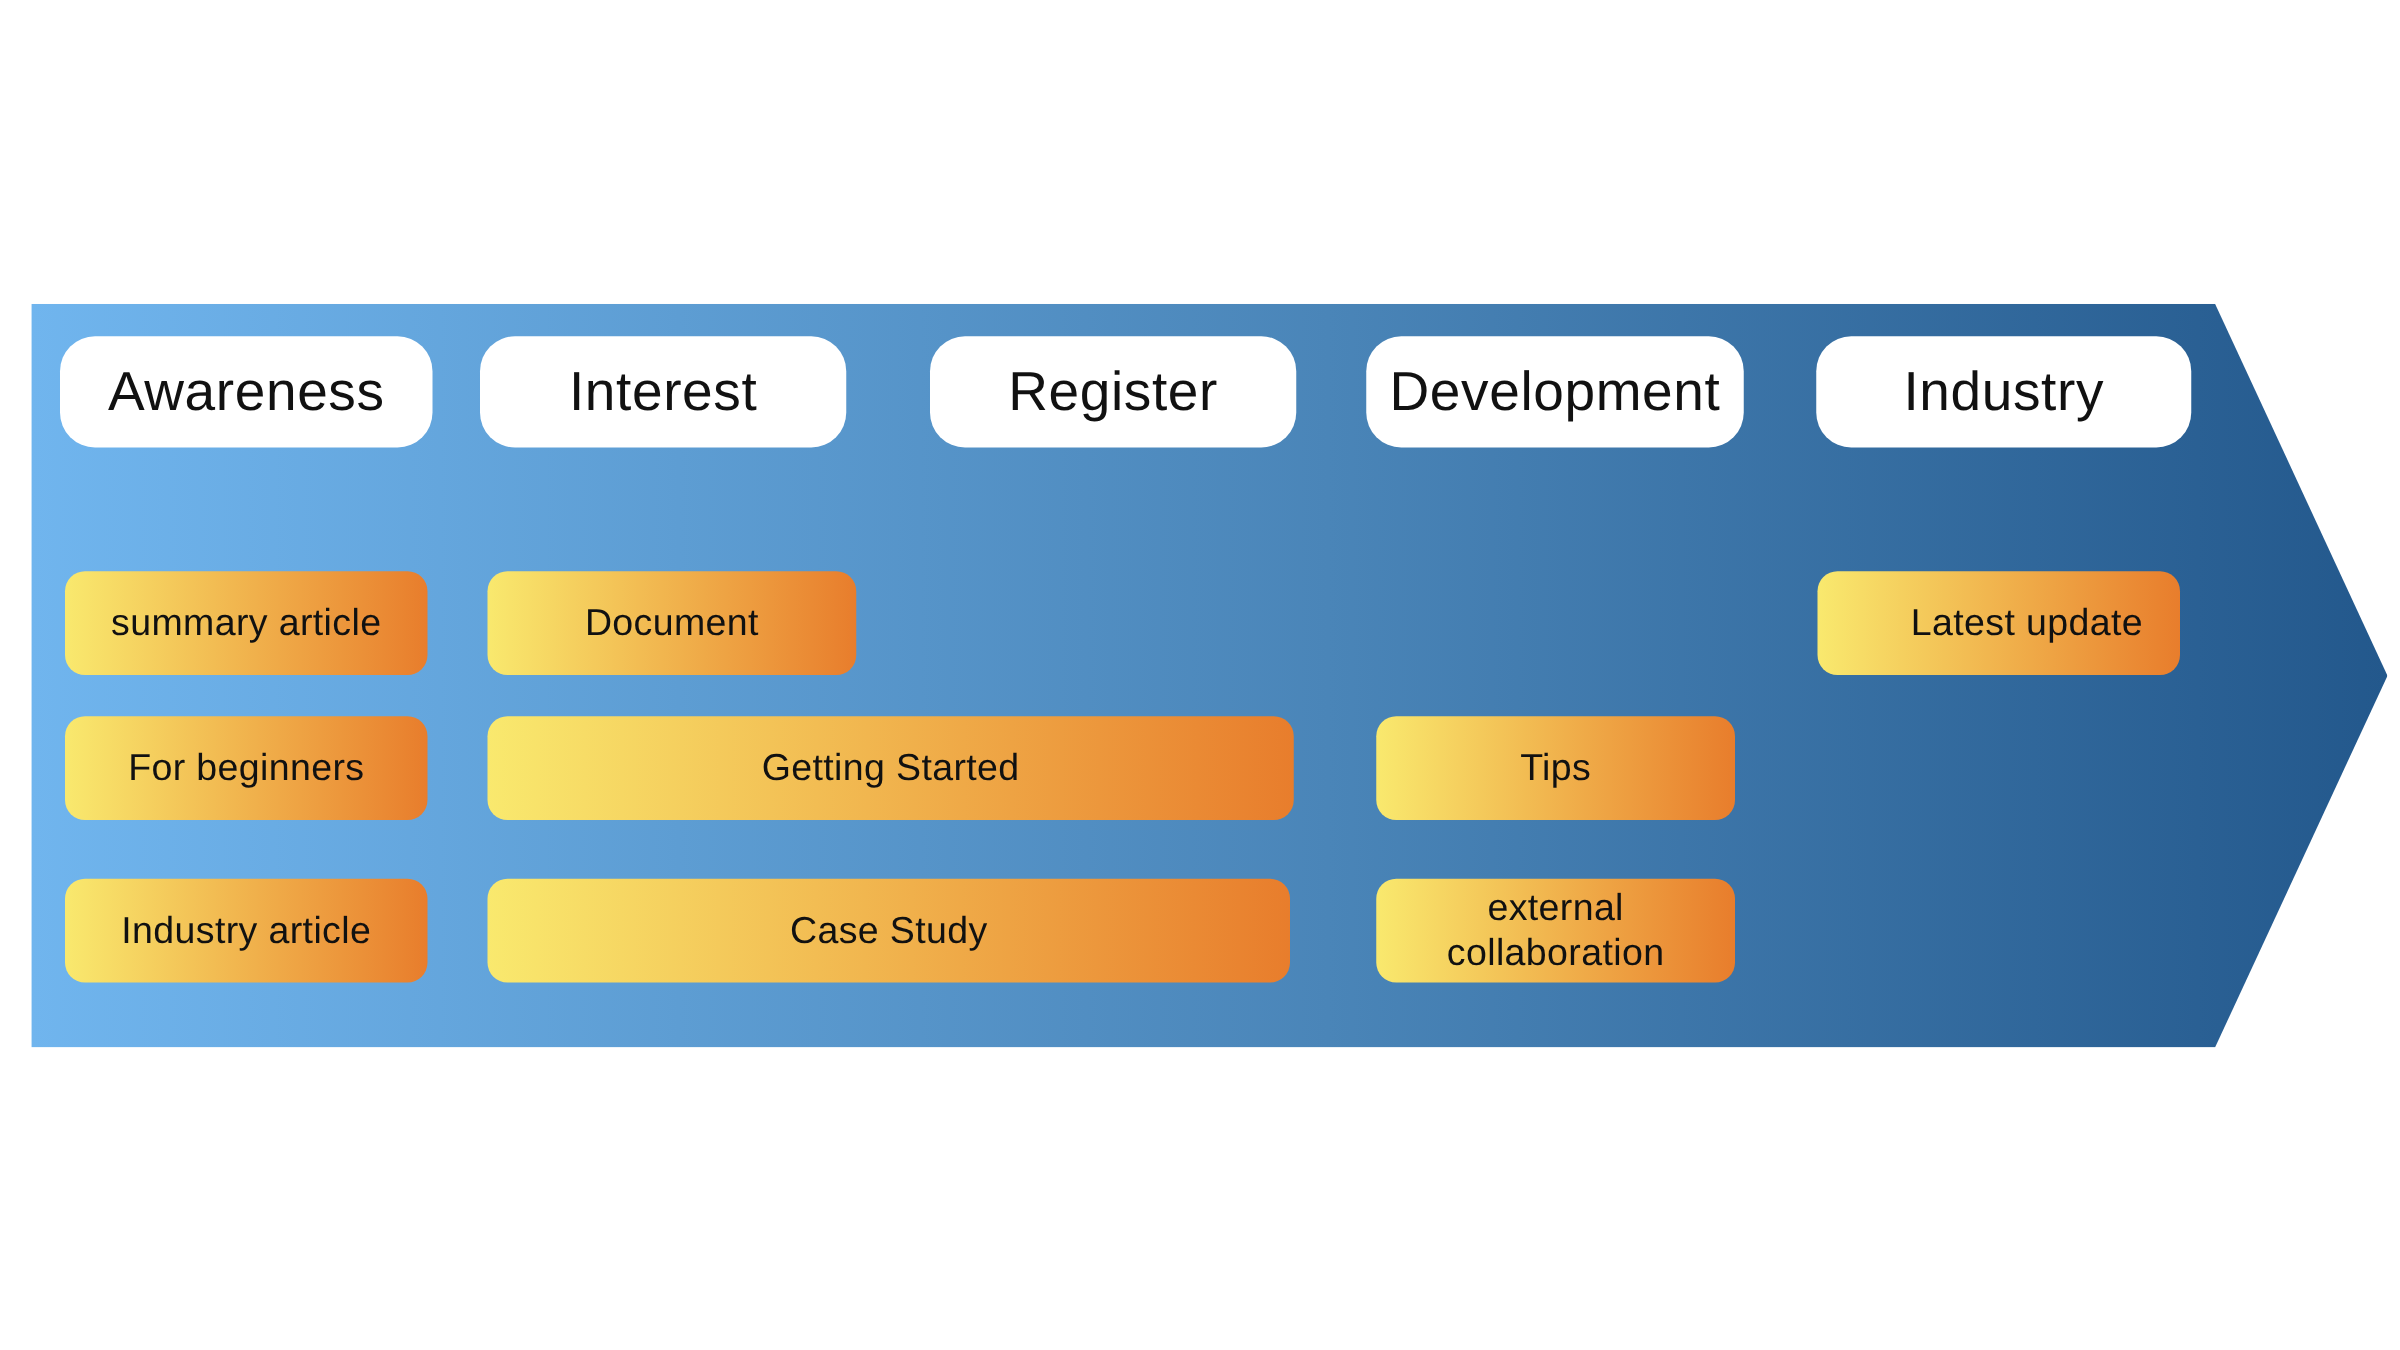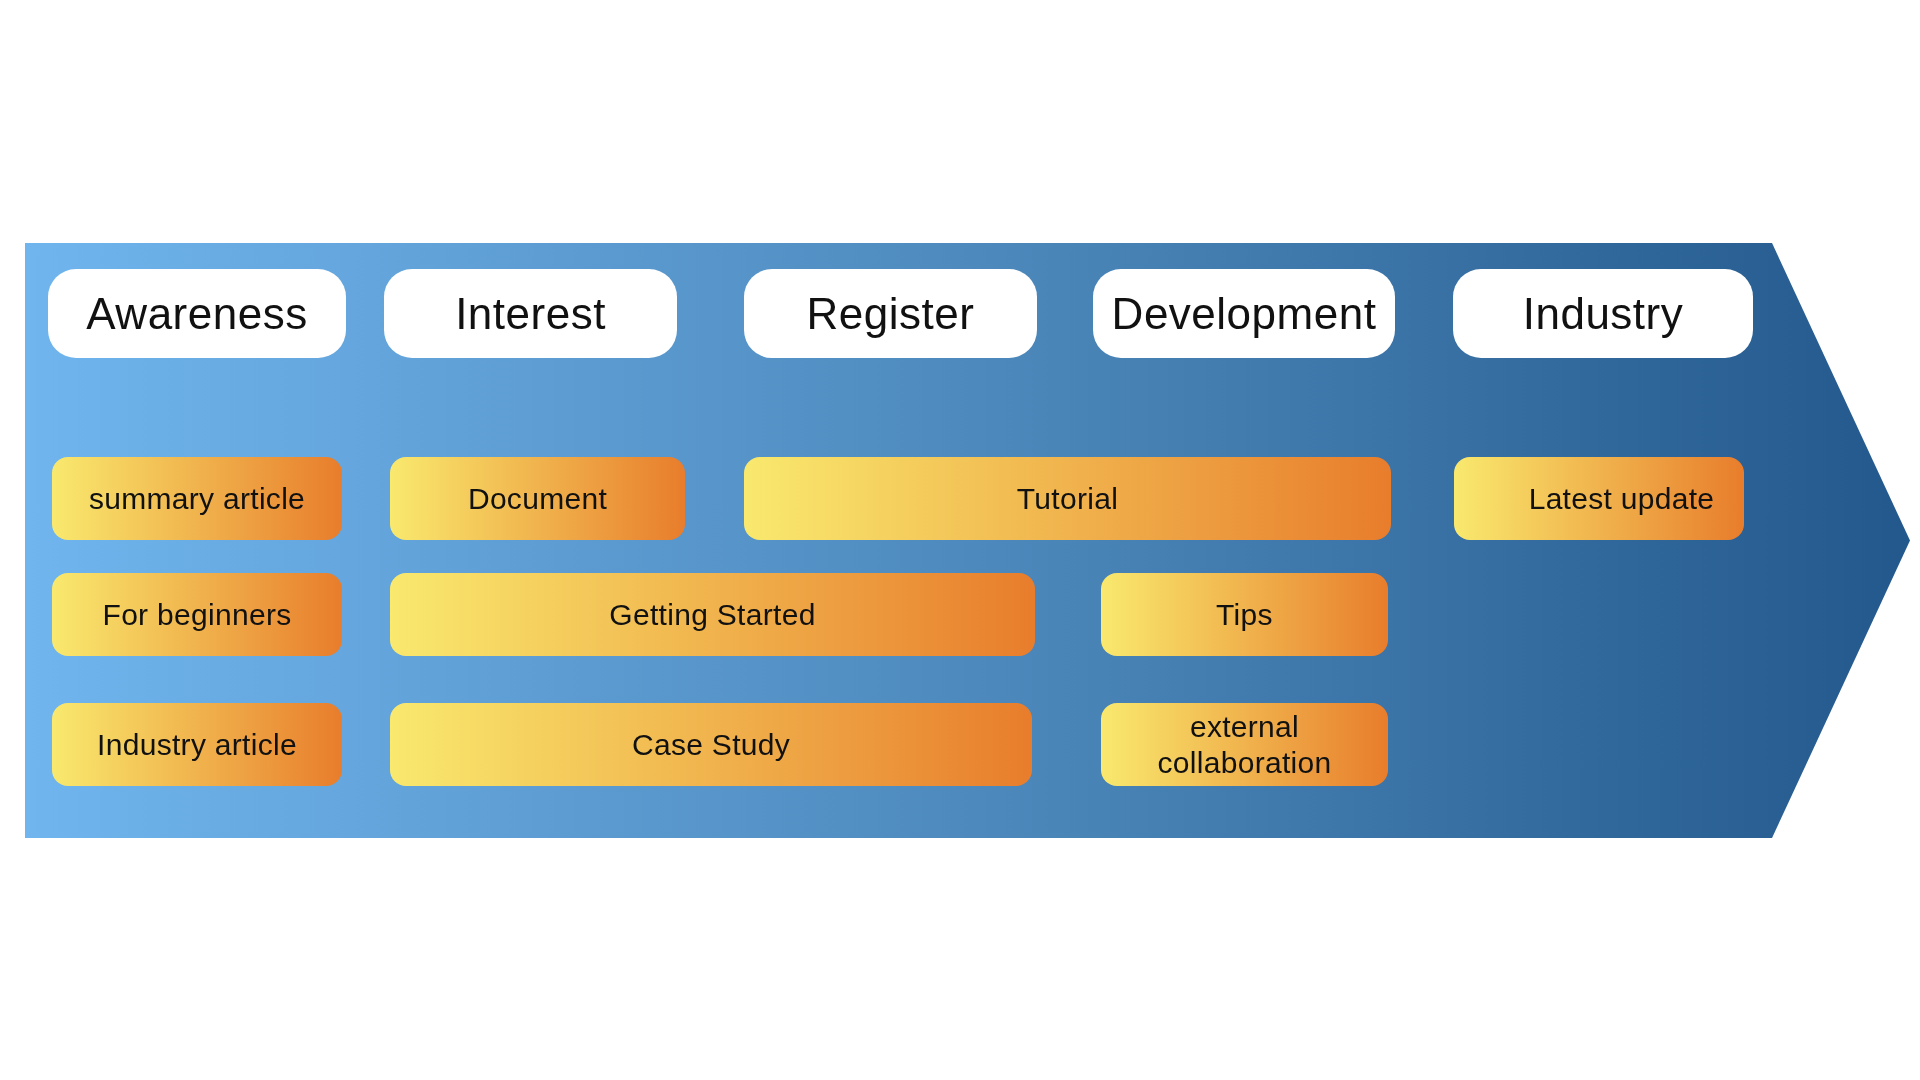--- a/index.html
+++ b/index.html
@@ -68,23 +68,20 @@
   <div class="stage-box" style="left:1453px;width:300px;">
       <span>Industry</span>
     </div>
 
   <div class="item-box row-1" style="left:52px;width:290px;">
       <span class="label">summary article</span>
     </div>
   <div class="item-box row-1" style="left:390px;width:295px;">
       <span class="label">Document</span>
     </div>
-  <div class="item-box row-1" style="left:744px;width:647px;">
-      <span class="label">Tutorial</span>
-    </div>
   <div class="item-box row-1" style="left:1454px;width:290px;padding-left:45px;">
       <span class="label">Latest update</span>
     </div>
 
   <div class="item-box row-2" style="left:52px;width:290px;">
       <span class="label">For beginners</span>
     </div>
   <div class="item-box row-2" style="left:390px;width:645px;">
       <span class="label">Getting Started</span>
     </div>

